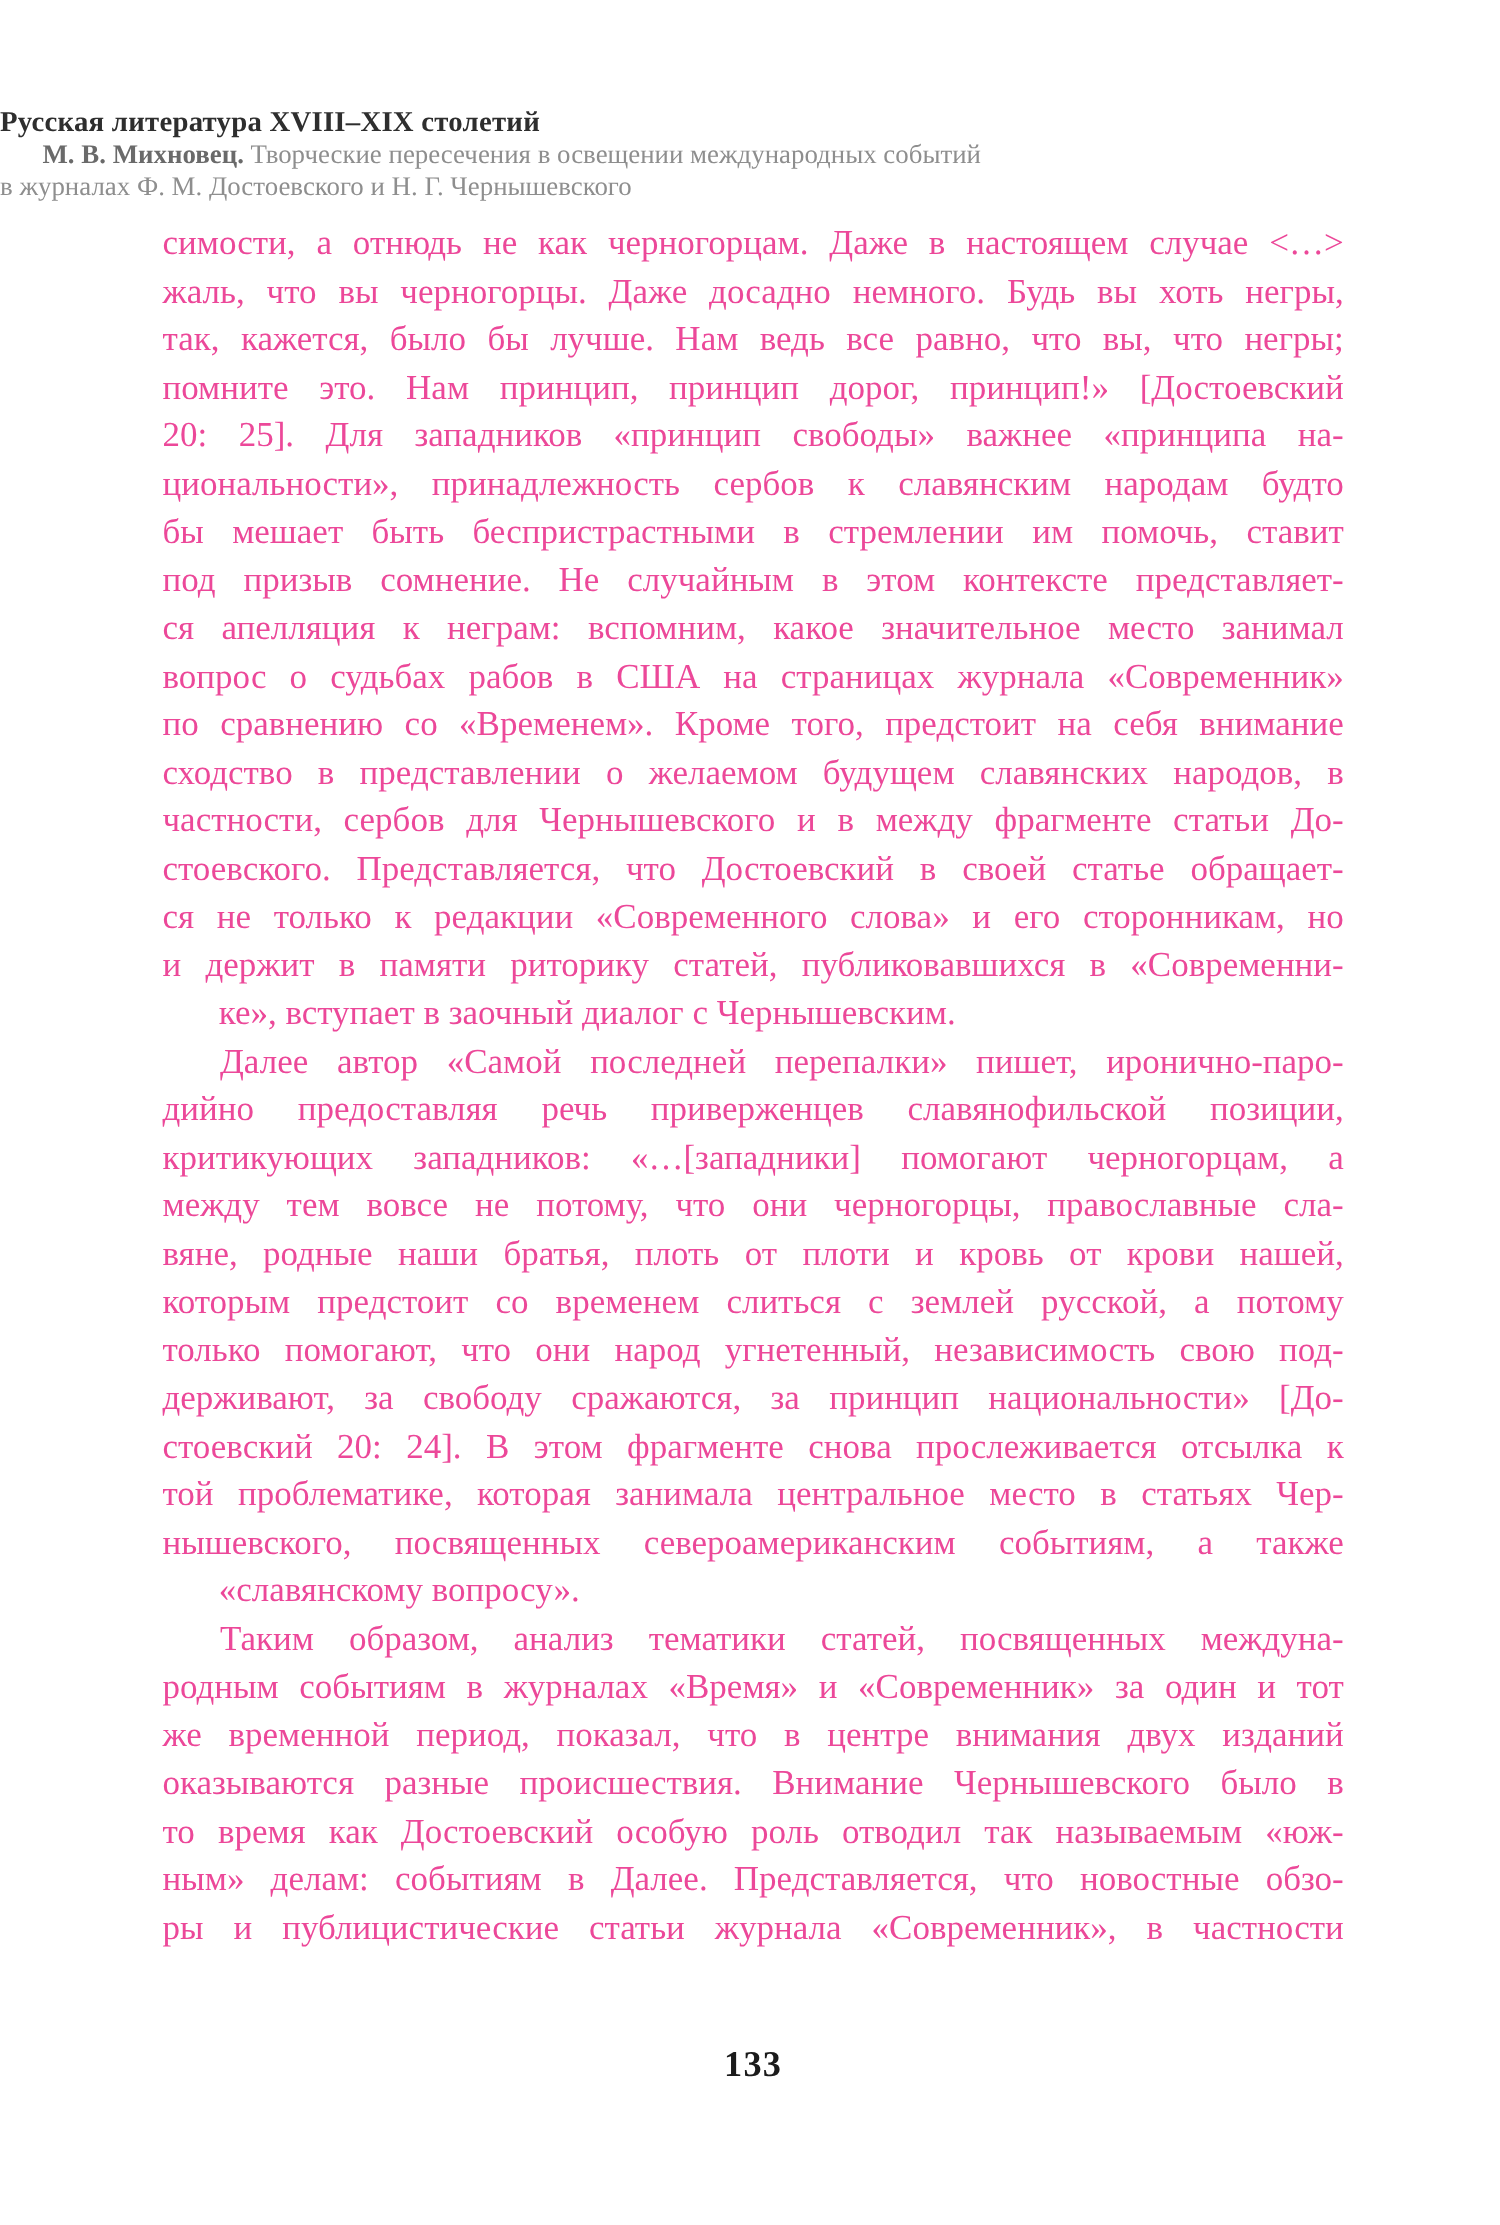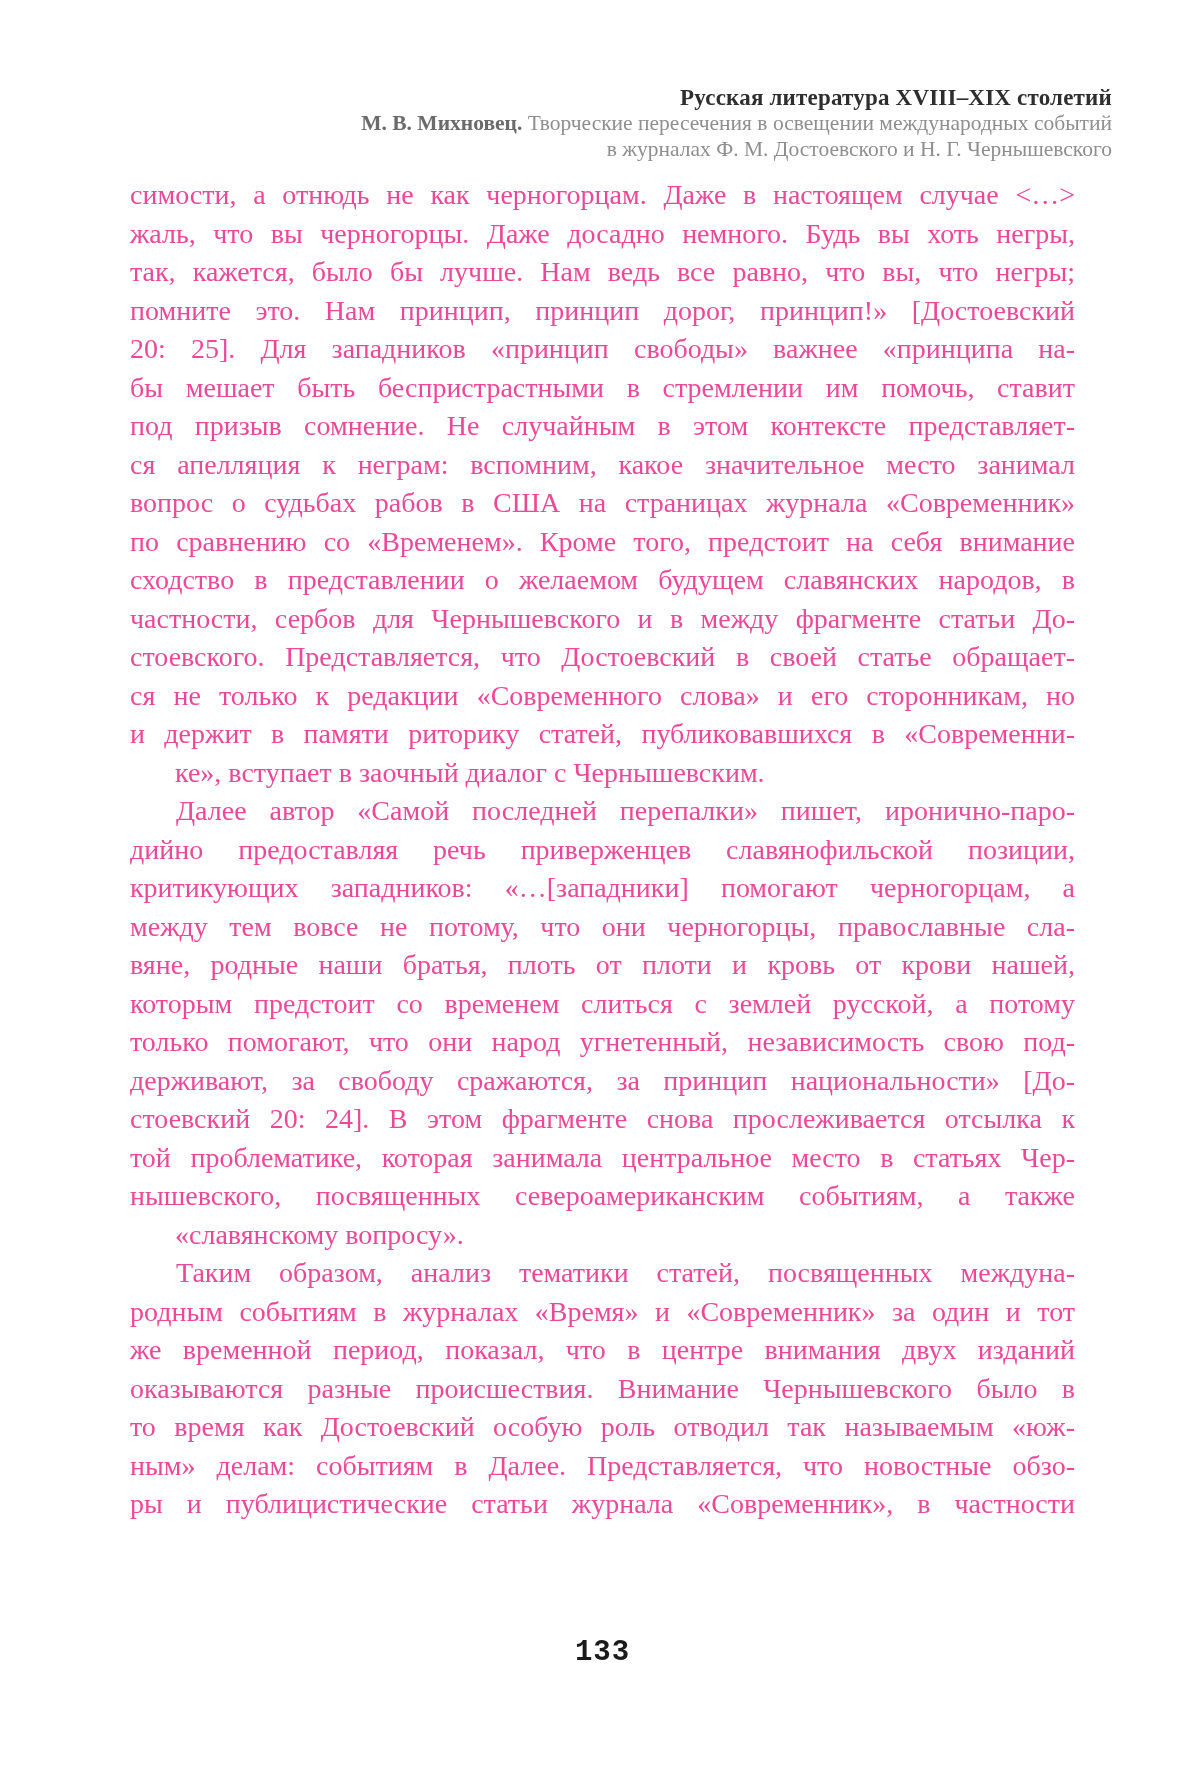--- a/index.html
+++ b/index.html
@@ -14,21 +14,21 @@
     background: #ffffff;
     font-family: "Liberation Serif", "DejaVu Serif", serif;
     overflow: hidden;
   }
   
   .running-header {
     position: absolute;
     top: 84px;
     left: 0;
     width: 1112px;
-    text-align: right;
+    text-align: left;
   }
   .header-series {
     font-size: 23px;
     line-height: 27px;
     font-weight: 700;
     color: #2e2e2e;
     letter-spacing: 0.2px;
   }
   .header-article {
     font-size: 21.5px;
@@ -71,21 +71,20 @@
     top: 1636px;
     left: 130px;
     width: 945px;
     text-align: center;
   }
   .page-number {
     font-size: 29px;
     font-weight: 700;
     color: #1b1b1b;
     letter-spacing: 1px;
-    font-family: Liberation Mono, monospace;
   }
 </style>
 </head>
 <body>
 
 <div class="page">
 
   <header class="running-header">
     <div class="header-series">Русская литература XVIII–XIX столетий</div>
     <div class="header-article">
@@ -96,20 +95,21 @@
   </header>
 
   <main class="body-text">
 
   <div class="paragraph">
         <div class="text-line">симости, а отнюдь не как черногорцам. Даже в настоящем случае &lt;…&gt;</div>
         <div class="text-line">жаль, что вы черногорцы. Даже досадно немного. Будь вы хоть негры,</div>
         <div class="text-line">так, кажется, было бы лучше. Нам ведь все равно, что вы, что негры;</div>
         <div class="text-line">помните это. Нам принцип, принцип дорог, принцип!» [Достоевский</div>
         <div class="text-line">20: 25]. Для западников «принцип свободы» важнее «принципа на-</div>
+        <div class="text-line">циональности», принадлежность сербов к славянским народам будто</div>
         <div class="text-line">бы мешает быть беспристрастными в стремлении им помочь, ставит</div>
         <div class="text-line">под призыв сомнение. Не случайным в этом контексте представляет-</div>
         <div class="text-line">ся апелляция к неграм: вспомним, какое значительное место занимал</div>
         <div class="text-line">вопрос о судьбах рабов в США на страницах журнала «Современник»</div>
         <div class="text-line">по сравнению со «Временем». Кроме того, предстоит на себя внимание</div>
         <div class="text-line">сходство в представлении о желаемом будущем славянских народов, в</div>
         <div class="text-line">частности, сербов для Чернышевского и в между фрагменте статьи До-</div>
         <div class="text-line">стоевского. Представляется, что Достоевский в своей статье обращает-</div>
         <div class="text-line">ся не только к редакции «Современного слова» и его сторонникам, но</div>
         <div class="text-line">и держит в памяти риторику статей, публиковавшихся в «Современни-</div>

